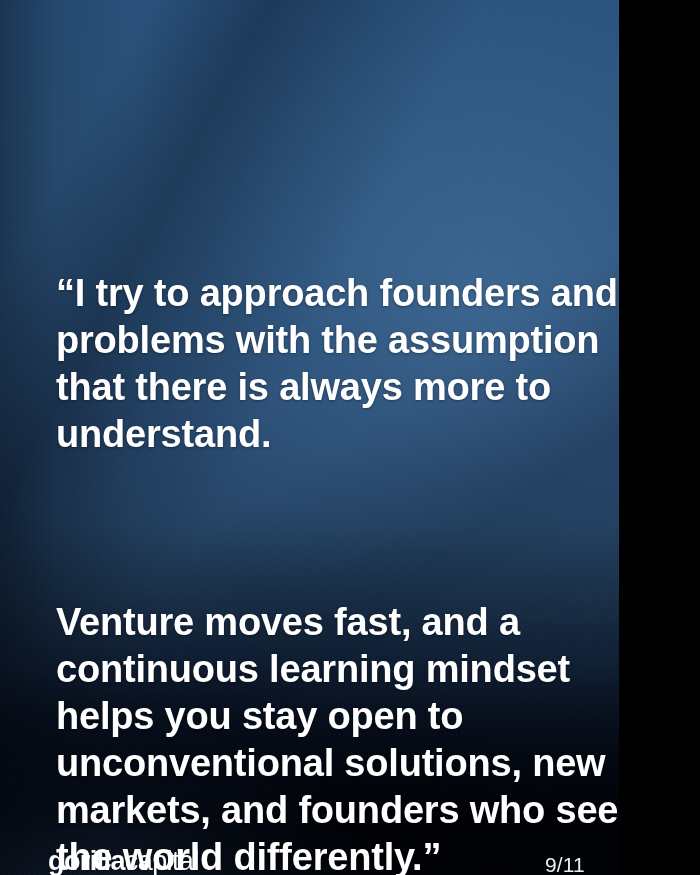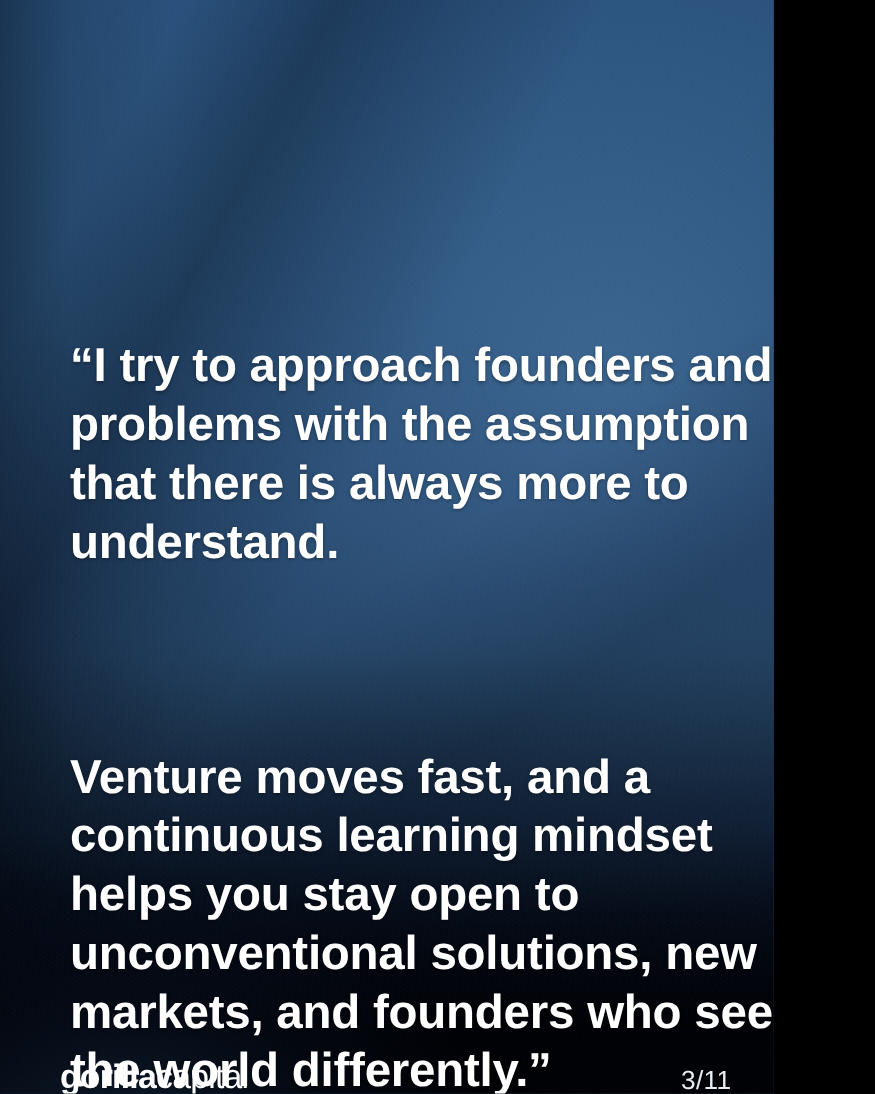--- a/index.html
+++ b/index.html
@@ -159,16 +159,16 @@
   <div class="bg-layer bg-glow"></div>
   <div class="bg-layer bg-grain"></div>
 
   <div class="quote">
     <p>“I try to approach founders and problems with the assumption that there is always more to understand.</p>
     <p>Venture moves fast, and a continuous learning mindset helps you stay open to unconventional solutions, new markets, and founders who see the world differently.”</p>
   </div>
 
   <div class="footer">
     <div class="logo"><span class="logo-bold">gorilla</span><span class="logo-light">capital</span></div>
-    <div class="pager">3/11</div>
+    <div class="pager">9/11</div>
   </div>
 
 </div>
 
 </body></html>

